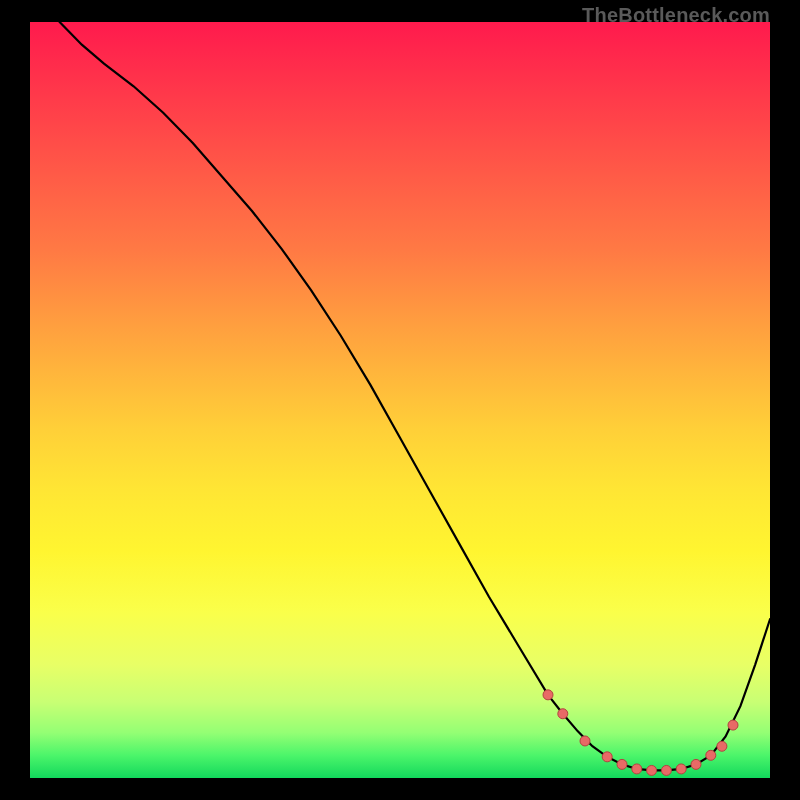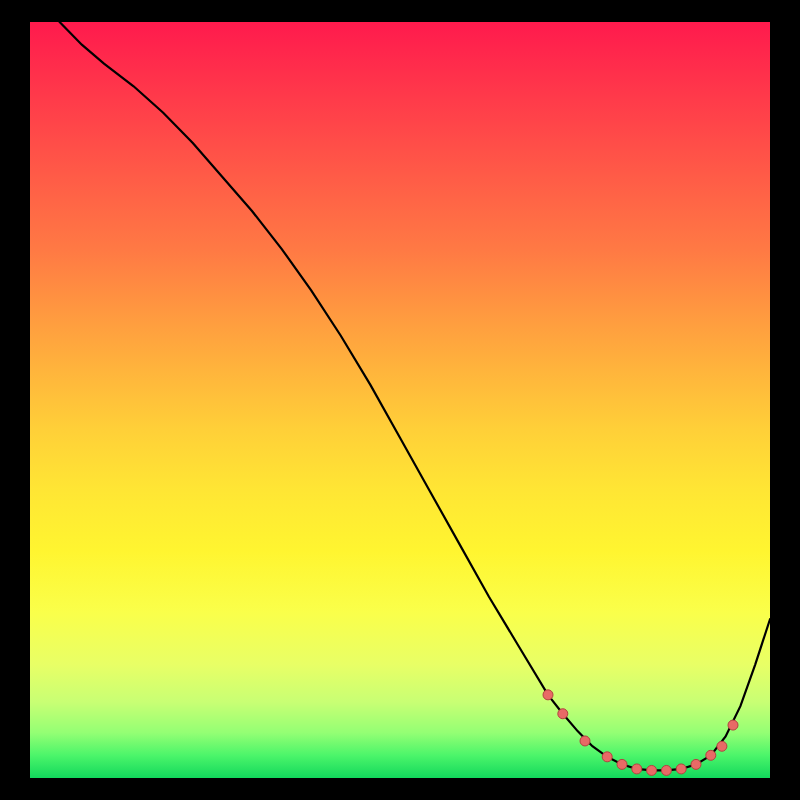--- a/index.html
+++ b/index.html
@@ -60,20 +60,21 @@
     top: 22px;
     width: 740px;
     height: 756px;
   }
 </style>
 </head>
 <body>
 
 <div class="frame">
   <div class="plot"></div>
+  <div class="watermark">TheBottleneck.com</div>
   <svg class="curve" viewBox="0 0 740 756" preserveAspectRatio="none">
     <path id="curve-path" fill="none" stroke="#000000" stroke-width="2.2" stroke-linecap="round" d="M29.60 0.00 L51.80 22.68 L74.00 41.58 L103.60 64.26 L133.20 90.72 L162.80 120.96 L192.40 154.98 L222.00 189.00 L251.60 226.80 L281.20 268.38 L310.80 313.74 L340.40 362.88 L370.00 415.80 L399.60 468.72 L429.20 521.64 L458.80 574.56 L488.40 623.70 L518.00 672.84 L532.80 691.74 L547.60 709.13 L562.40 724.25 L577.20 734.83 L592.00 742.39 L606.80 746.93 L621.60 748.44 L636.40 748.44 L651.20 746.93 L666.00 742.39 L680.80 733.32 L695.60 714.42 L710.40 684.18 L725.20 642.60 L740.00 597.24"></path>
     <g id="marker-group">
         <circle cx="518.00" cy="672.84" r="5" fill="#e86a66" stroke="#b2433f" stroke-width="1"></circle>
         <circle cx="532.80" cy="691.74" r="5" fill="#e86a66" stroke="#b2433f" stroke-width="1"></circle>
         <circle cx="555.00" cy="718.96" r="5" fill="#e86a66" stroke="#b2433f" stroke-width="1"></circle>
         <circle cx="577.20" cy="734.83" r="5" fill="#e86a66" stroke="#b2433f" stroke-width="1"></circle>
         <circle cx="592.00" cy="742.39" r="5" fill="#e86a66" stroke="#b2433f" stroke-width="1"></circle>
         <circle cx="606.80" cy="746.93" r="5" fill="#e86a66" stroke="#b2433f" stroke-width="1"></circle>
         <circle cx="621.60" cy="748.44" r="5" fill="#e86a66" stroke="#b2433f" stroke-width="1"></circle>

